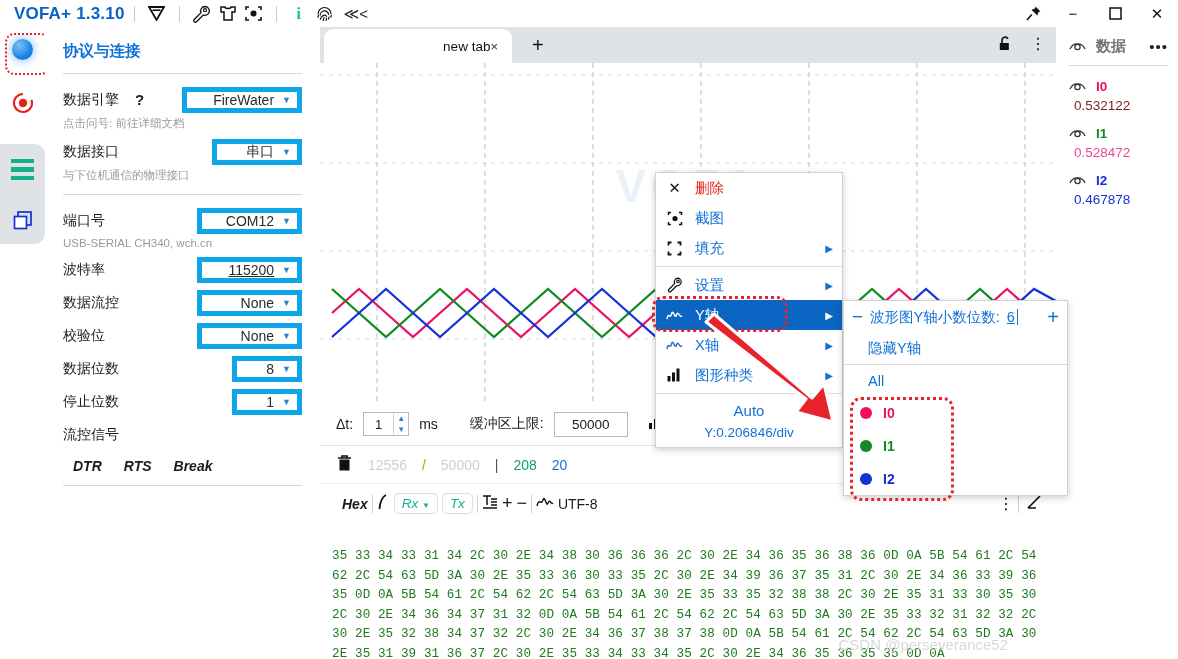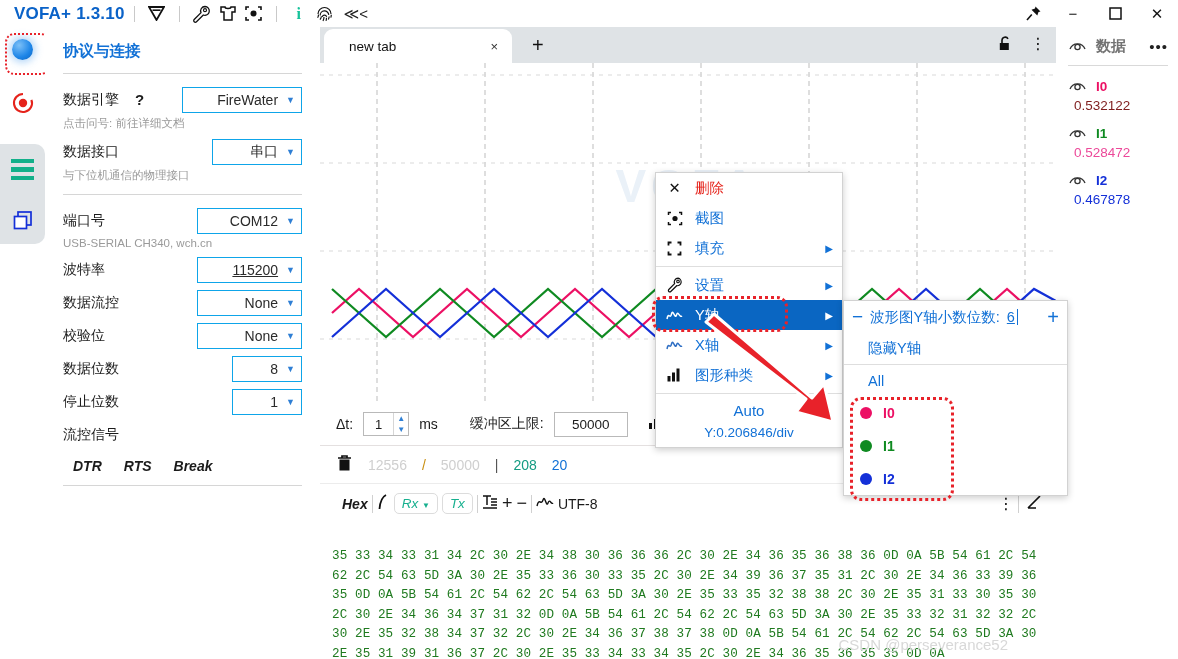--- a/index.html
+++ b/index.html
@@ -70,42 +70,42 @@
   }
   .sec-title { color: #1271d6; font-size: 15.5px; font-weight: bold; margin-top: 6px; }
   .rule { height: 1px; background: #d6d6d6; margin: 11px 0 10px 0; }
   .row { display: flex; align-items: center; justify-content: space-between;
          min-height: 31px; margin-top: 2px; }
   .row-label { font-size: 14px; color: #1b1b1b; }
   .qmark { font-size: 15px; font-weight: bold; color: #1b1b1b; margin-left: 16px; }
   .row-left { display: flex; align-items: center; }
   .hint { font-size: 11.5px; color: #9a9a9a; margin: 1px 0 5px 0; }
   .combo {
-    border: 1px solid #0ea5e9; background: #fff; height: 26px;
+    border: 5px solid #0ea5e9; background: #fff; height: 26px;
     display: flex; align-items: center; justify-content: flex-end;
     padding: 0 6px 0 10px; font-size: 14px; color: #2b2b2b; gap: 8px;
   }
   .combo .caret { color: #2f7fd4; font-size: 9px; }
   .combo.w120 { width: 120px; }
   .combo.w90 { width: 90px; }
   .combo.w105 { width: 105px; }
   .combo.w70 { width: 70px; }
   .combo .val-underline { text-decoration: underline; }
   .flowsig { display: flex; gap: 22px; font-size: 14px; font-style: italic;
              font-weight: bold; color: #1b1b1b; margin: 8px 0 0 10px; }
 
   
   .center { position: absolute; left: 320px; top: 27px; width: 736px; height: 632px;
             background: #ffffff; }
   .tabstrip { position: relative; height: 36px; background: #dfe3e6; }
   .tab {
     position: absolute; left: 4px; top: 2px; width: 188px; height: 34px;
     background: #fff; border-radius: 9px 9px 0 0;
-    display: flex; align-items: center; justify-content: space-between;
-    padding: 0 14px 0 25px; font-size: 13.5px; color: #111;
+    display: flex; align-items: center; justify-content: flex-end;
+    padding: 0 14px 0 38px; font-size: 13.5px; color: #111;
   }
   .tab .x { font-size: 13px; color: #333; }
   .tab-plus { position: absolute; left: 212px; top: 7px; font-size: 20px; color: #111; }
   .tab-right { position: absolute; right: 10px; top: 8px; display: flex;
                align-items: center; gap: 16px; }
   .tab-right svg { display: block; }
   .dots-v { font-size: 16px; color: #111; line-height: 14px; }
 
   .plot { position: relative; height: 340px; background: #fff; overflow: hidden; }
   .watermark {

